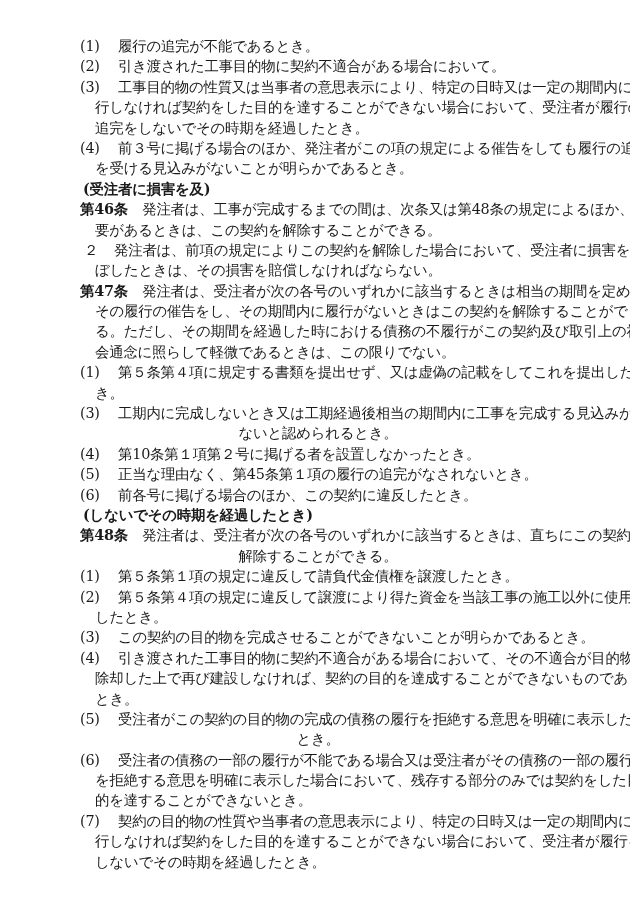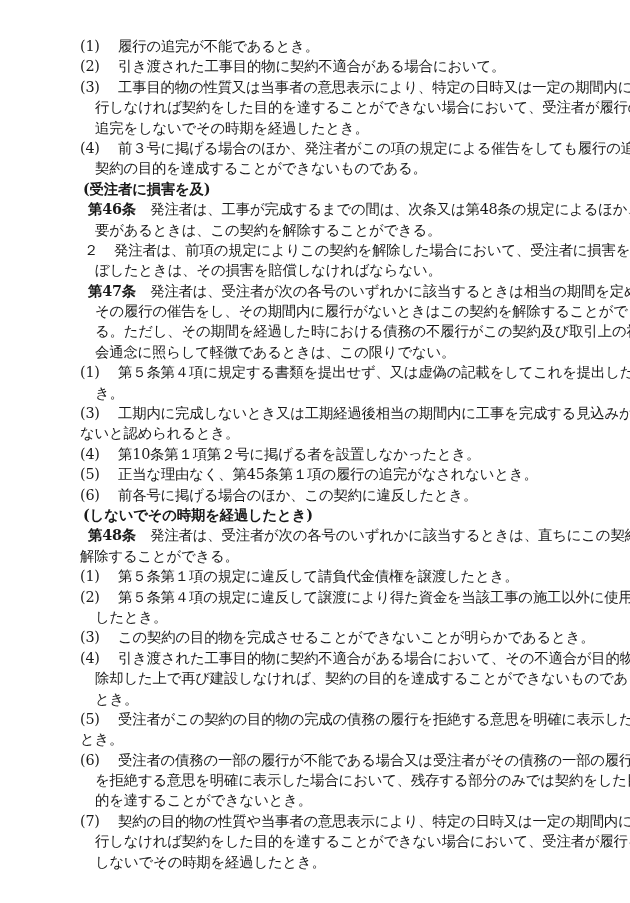--- a/index.html
+++ b/index.html
@@ -5,38 +5,38 @@
   html, body { margin: 0; padding: 0; background: #ffffff; }
   body { width: 630px; height: 903px; overflow: hidden; position: relative; }
   .page {
     position: absolute; left: 80px; top: 36px; width: 476px;
     font-family: "DejaVu Serif", "Liberation Serif", serif;
     font-size: 14.4px; line-height: 20.4px; color: #1a1a1a;
     letter-spacing: -0.2px;
   }
   .line { white-space: nowrap; height: 20.4px; overflow: visible; }
   .heading { padding-left: 3px; font-weight: bold; }
-  .article-no { font-weight: bold; margin-left: 8px; }
+  .article-no { font-weight: bold; }
   .item-label { display: inline-block; width: 38px; }
   .para-label { display: inline-block; width: 30px; padding-left: 4px; }
   .indent { padding-left: 15px; }
-  .indent-sm { padding-left: 0px; }
+  .indent-sm { padding-left: 0px; text-align: center; }
 </style>
 </head>
 <body>
 
 <div class="page">
 
   <div class="line"><span class="item-label">(1)</span><span>履行の追完が不能であるとき。</span></div>
   <div class="line"><span class="item-label">(2)</span><span>引き渡された工事目的物に契約不適合がある場合において。</span></div>
   <div class="line"><span class="item-label">(3)</span><span>工事目的物の性質又は当事者の意思表示により、特定の日時又は一定の期間内に履</span></div>
   <div class="line indent">行しなければ契約をした目的を達することができない場合において、受注者が履行の</div>
   <div class="line indent">追完をしないでその時期を経過したとき。</div>
   <div class="line"><span class="item-label">(4)</span><span>前３号に掲げる場合のほか、発注者がこの項の規定による催告をしても履行の追完</span></div>
-  <div class="line indent">契約の目的を達成することができないものである。</div>
+  <div class="line indent">を受ける見込みがないことが明らかであるとき。</div>
   <div class="line heading">(受注者に損害を及)</div>
   <div class="line"><span class="article-no">第46条</span>　<span>発注者は、工事が完成するまでの間は、次条又は第48条の規定によるほか、必</span></div>
   <div class="line indent">要があるときは、この契約を解除することができる。</div>
   <div class="line"><span class="para-label">２</span><span>発注者は、前項の規定によりこの契約を解除した場合において、受注者に損害を及</span></div>
   <div class="line indent">ぼしたときは、その損害を賠償しなければならない。</div>
   <div class="line"><span class="article-no">第47条</span>　<span>発注者は、受注者が次の各号のいずれかに該当するときは相当の期間を定めて</span></div>
   <div class="line indent">その履行の催告をし、その期間内に履行がないときはこの契約を解除することができ</div>
   <div class="line indent">る。ただし、その期間を経過した時における債務の不履行がこの契約及び取引上の社</div>
   <div class="line indent">会通念に照らして軽微であるときは、この限りでない。</div>
   <div class="line"><span class="item-label">(1)</span><span>第５条第４項に規定する書類を提出せず、又は虚偽の記載をしてこれを提出したと</span></div>

